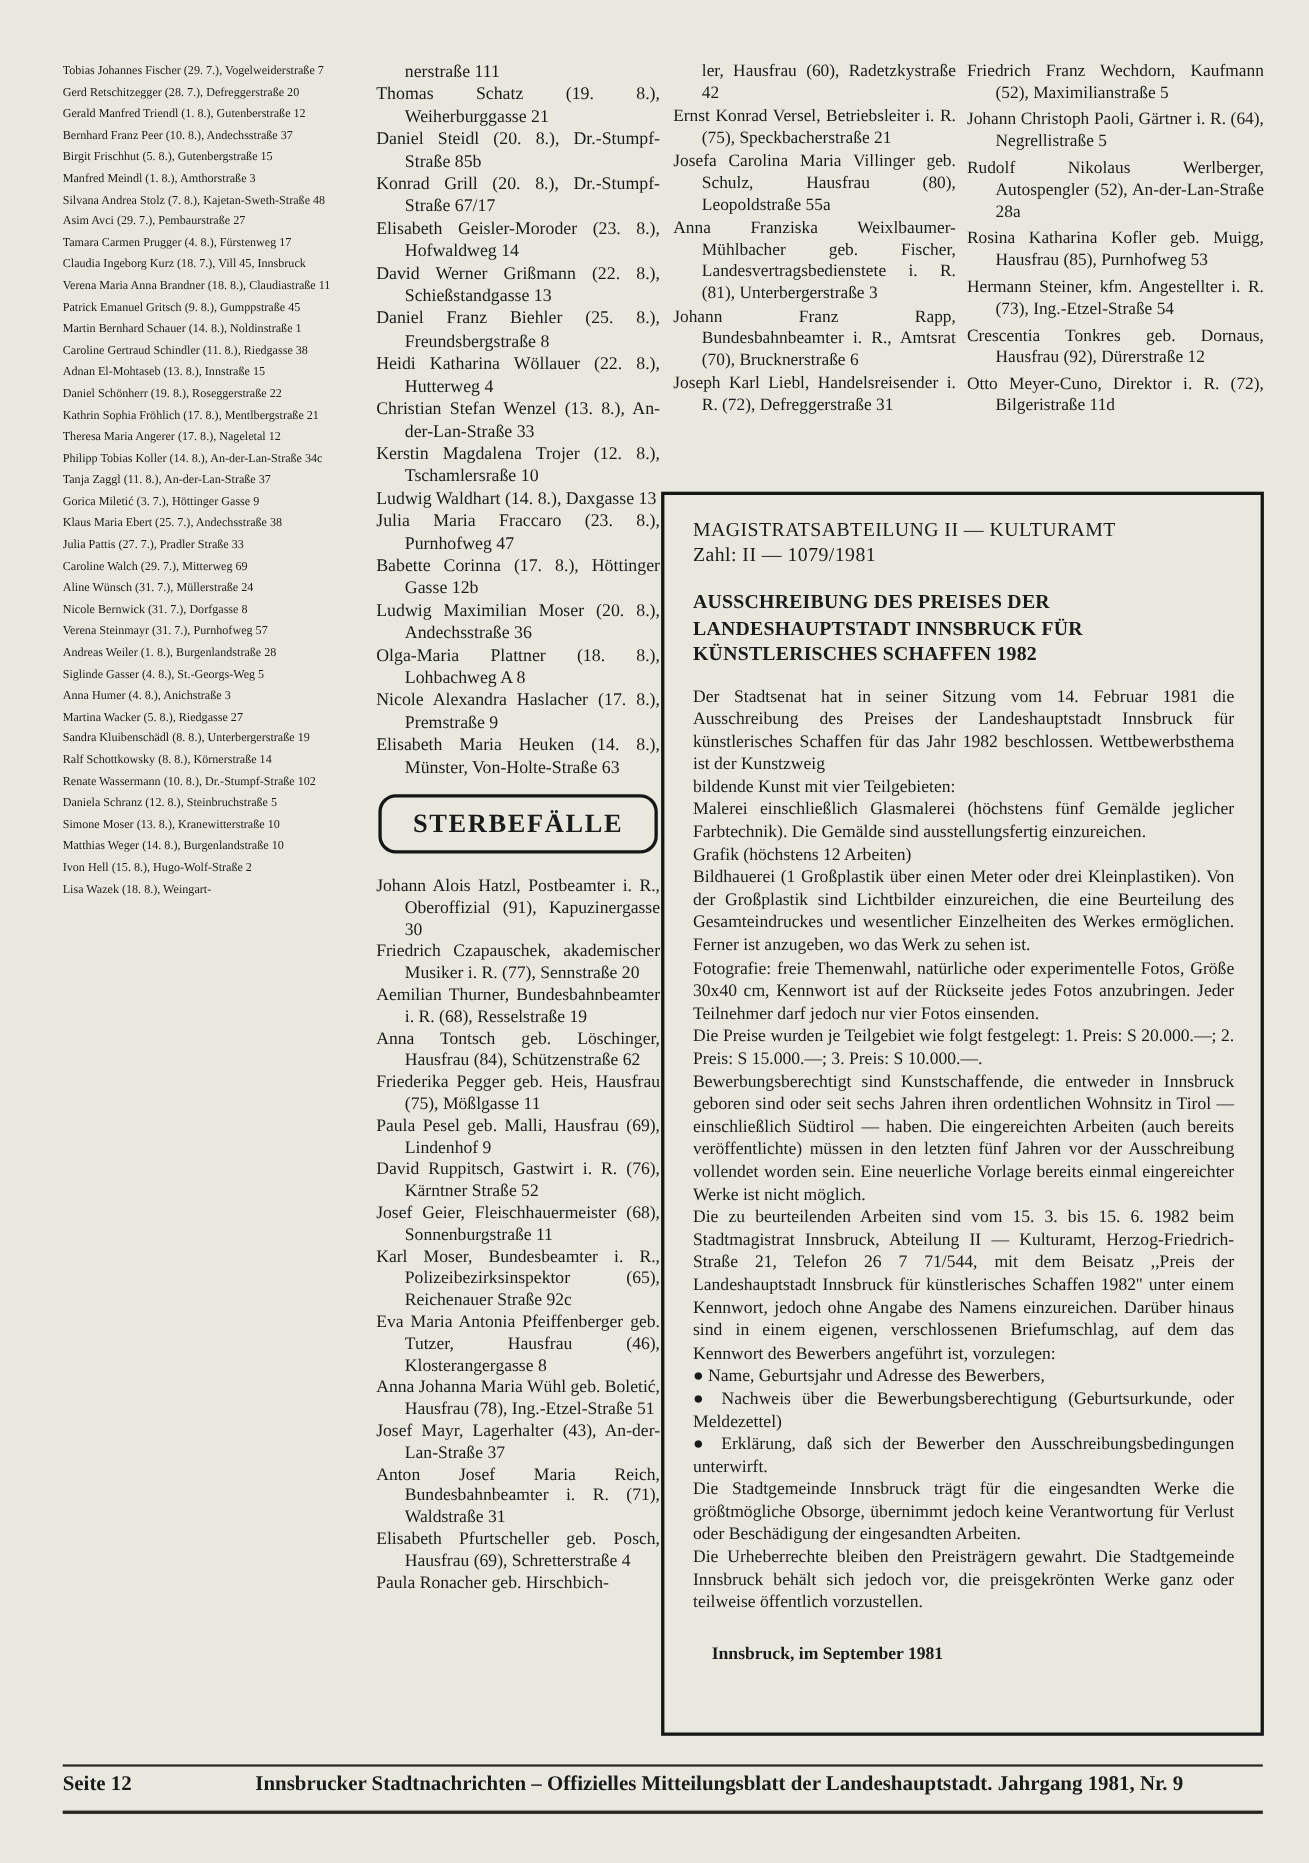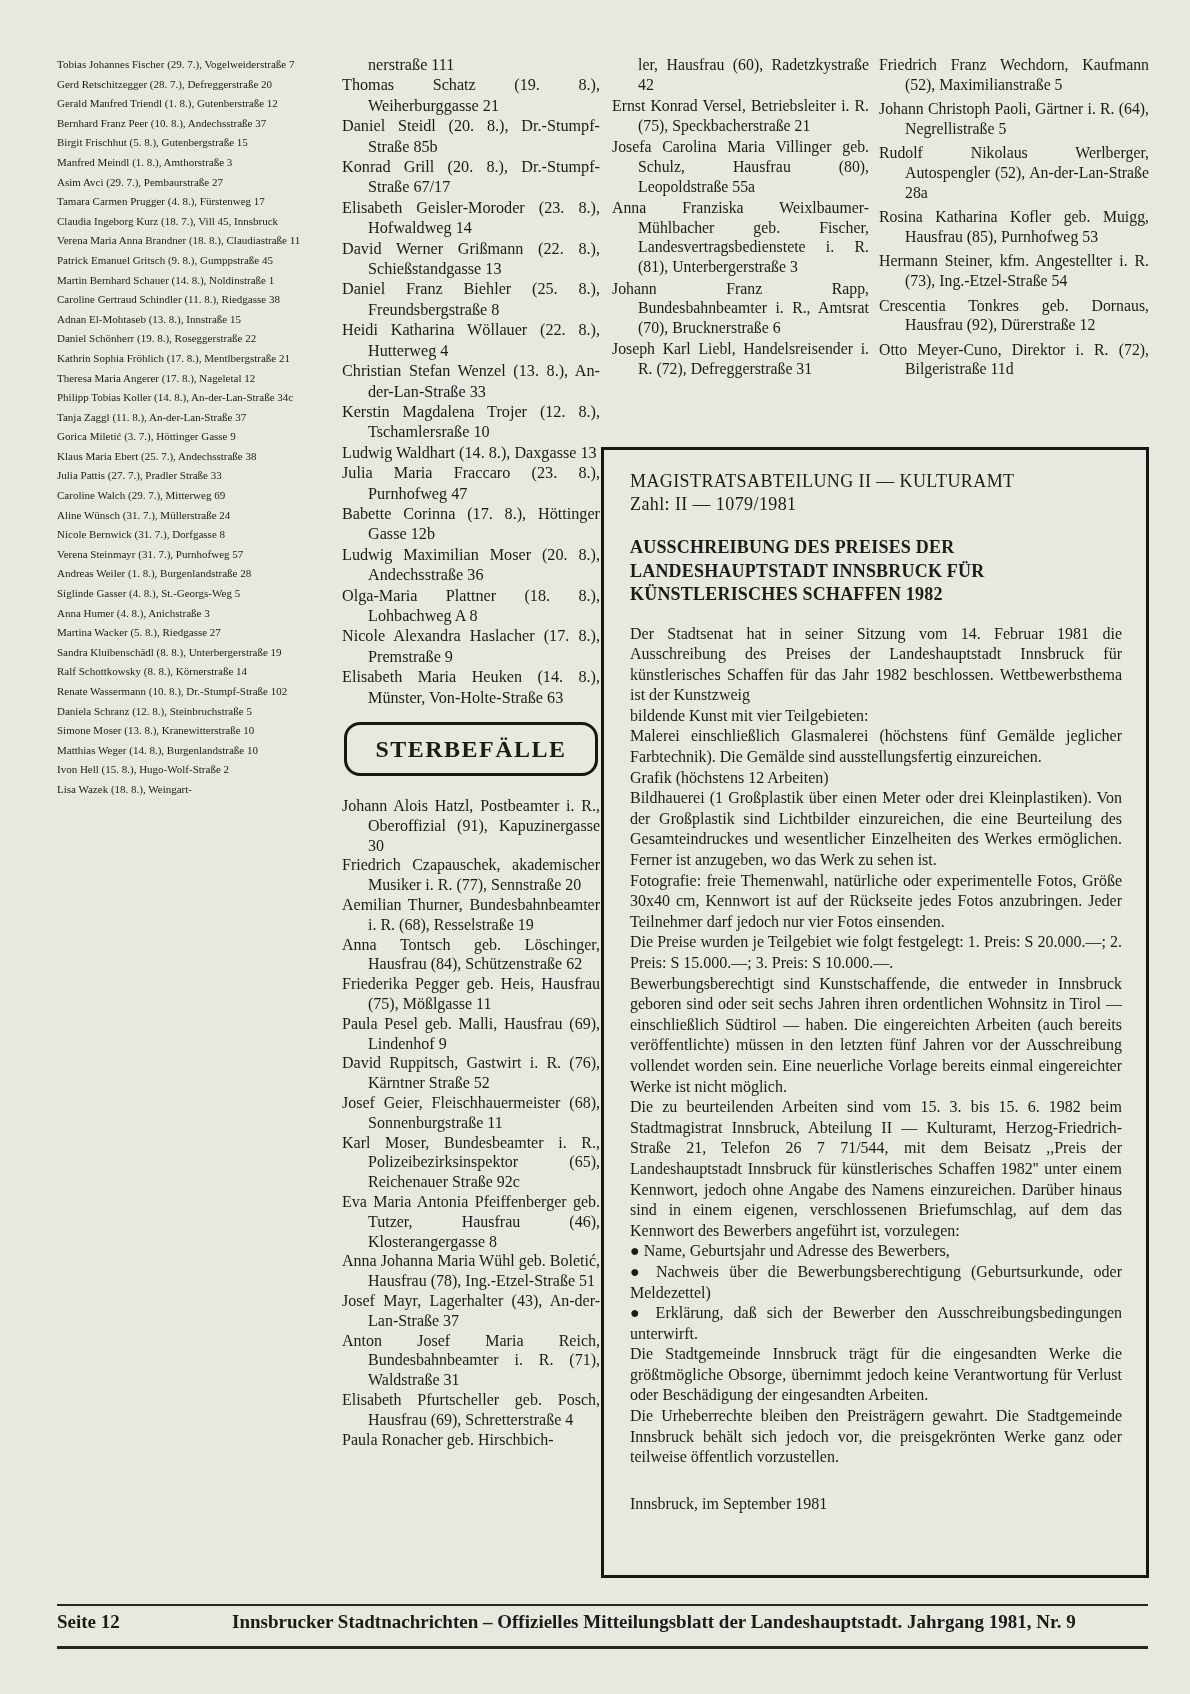--- a/index.html
+++ b/index.html
@@ -37,21 +37,21 @@
     position:absolute; left:601px; top:447px; width:548px; height:1131px;
     border:3px solid #161616; box-sizing:border-box;
     padding:20px 24px 0 26px;
     font-size:16px; line-height:20.6px;
     overflow:hidden;
   }
   .box-head { margin:0; font-size:18px; letter-spacing:0.4px; line-height:23px; }
   .box-title { font-weight:bold; font-size:18px; line-height:23.5px; margin:20px 0 17px 0; letter-spacing:0.2px; }
   .box-par { margin:0; text-align:justify; text-justify:inter-word; }
   .box-par b { font-weight:normal; }
-  .dateline { margin:26px 0 0 0; }
+  .dateline { margin:26px 0 0 17px;font-weight:bold; }
 
   .footer-rule { position:absolute; left:57px; width:1091px; background:#26261f; }
   .footer-rule.top { top:1604px; height:2px; }
   .footer-rule.bottom { top:1646px; height:3px; }
   .footer-text {
     position:absolute; left:57px; top:1611px; width:1091px;
     display:flex; align-items:baseline;
     font-weight:bold; font-size:19px;
   }
   .footer-text .page-label { flex:0 0 auto; }
@@ -63,20 +63,21 @@
 <div class="page">
 
   <div class="col" id="col1">
 
   <p class="entry">Tobias Johannes Fischer (29. 7.), Vogelweiderstraße 7</p>
       <p class="entry">Gerd Retschitzegger (28. 7.), Defreggerstraße 20</p>
       <p class="entry">Gerald Manfred Triendl (1. 8.), Gutenberstraße 12</p>
       <p class="entry">Bernhard Franz Peer (10. 8.), Andechsstraße 37</p>
       <p class="entry">Birgit Frischhut (5. 8.), Gutenbergstraße 15</p>
       <p class="entry">Manfred Meindl (1. 8.), Amthorstraße 3</p>
+      <p class="entry">Silvana Andrea Stolz (7. 8.), Kajetan-Sweth-Straße 48</p>
       <p class="entry">Asim Avci (29. 7.), Pembaurstraße 27</p>
       <p class="entry">Tamara Carmen Prugger (4. 8.), Fürstenweg 17</p>
       <p class="entry">Claudia Ingeborg Kurz (18. 7.), Vill 45, Innsbruck</p>
       <p class="entry">Verena Maria Anna Brandner (18. 8.), Claudiastraße 11</p>
       <p class="entry">Patrick Emanuel Gritsch (9. 8.), Gumppstraße 45</p>
       <p class="entry">Martin Bernhard Schauer (14. 8.), Noldinstraße 1</p>
       <p class="entry">Caroline Gertraud Schindler (11. 8.), Riedgasse 38</p>
       <p class="entry">Adnan El-Mohtaseb (13. 8.), Innstraße 15</p>
       <p class="entry">Daniel Schönherr (19. 8.), Roseggerstraße 22</p>
       <p class="entry">Kathrin Sophia Fröhlich (17. 8.), Mentlbergstraße 21</p>

